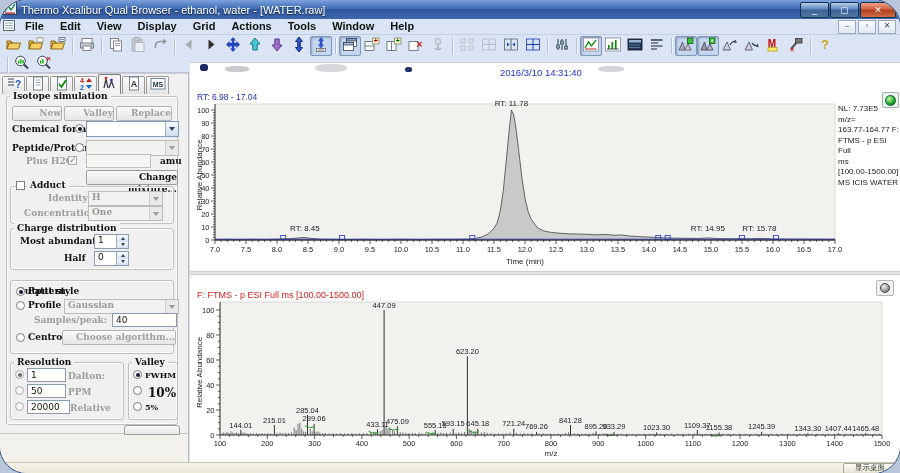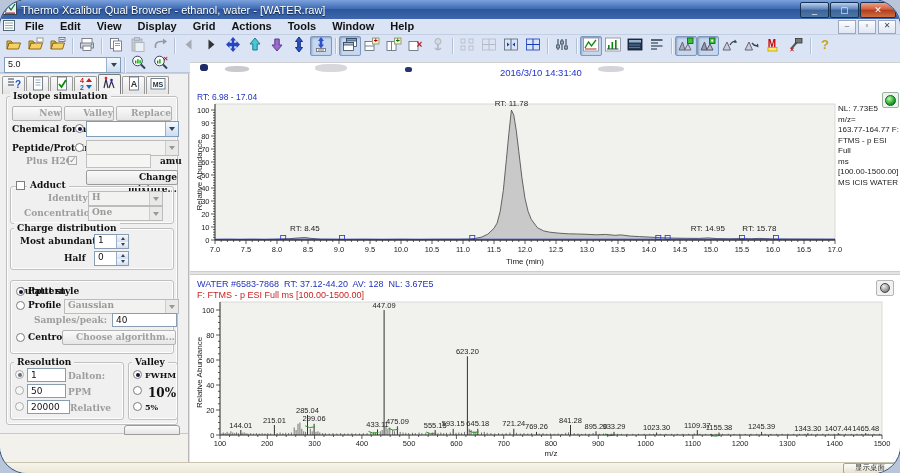--- a/index.html
+++ b/index.html
@@ -374,26 +374,20 @@
           </svg></span>
       </span>
       <div class="tsep"></div>
       <span class="tbtn">
         <span><svg width="16" height="15" viewBox="0 0 16 15">
             <text x="8" y="12" font-size="13" fill="#caa21a" font-weight="bold" text-anchor="middle" font-family="'DejaVu Sans',sans-serif">?</text>
           </svg></span>
       </span>
     </div>
   <div class="abs" id="toolbar2">
-    <div id="zoomcombo">
-      <span>5.0</span>
-      <span class="ar">
-          <span class="tri-d"></span>
-        </span>
-    </div>
     <div class="tsep"></div>
     <span id="zoomicons" style="display:flex">
         <span class="tbtn">
           <span><svg width="16" height="15" viewBox="0 0 16 15">
               <circle cx="6.5" cy="6" r="4.8" fill="#fff" stroke="#345"></circle>
               <line x1="10" y1="9.5" x2="14" y2="13.5" stroke="#345" stroke-width="2"></line>
               <rect x="4" y="5.5" width="1.4" height="3" fill="#0a0" stroke="none" stroke-width="0.8"></rect>
               <rect x="6.2" y="4.2" width="1.4" height="4.3" fill="#0a0" stroke="none" stroke-width="0.8"></rect>
               <rect x="8.4" y="5.2" width="1.4" height="3.3" fill="#0a0" stroke="none" stroke-width="0.8"></rect>
             </svg></span>
@@ -584,21 +578,20 @@
       <div>[100.00-1500.00]</div>
       <div>MS  ICIS WATER</div>
     </div>
   <div id="active-pin">
       <div class="ball"></div>
     </div>
 
   <div class="abs" id="hsplit"></div>
 
   <div class="abs" id="spec-pane"></div>
-  <div id="spec-header1">WATER #6583-7868  RT: 37.12-44.20  AV: 128  NL: 3.67E5</div>
   <div id="spec-header2">F: FTMS - p ESI Full ms [100.00-1500.00]</div>
   <div id="spec-pin">
       <div class="ball"></div>
     </div>
 
   <div class="abs" id="taskbar"></div>
   <div id="show-desktop">显示桌面</div>
 <div class="abs" style="left: 194px; top: 86px;"><svg width="706" height="185" viewBox="0 0 706 185">
         <rect x="21" y="18" width="620" height="136" fill="#f1f1ee" stroke="#d9d9d4" stroke-width="1"></rect>
         <text x="3" y="14" font-size="8.5" fill="#2233bb">RT: 6.98 - 17.04</text>

